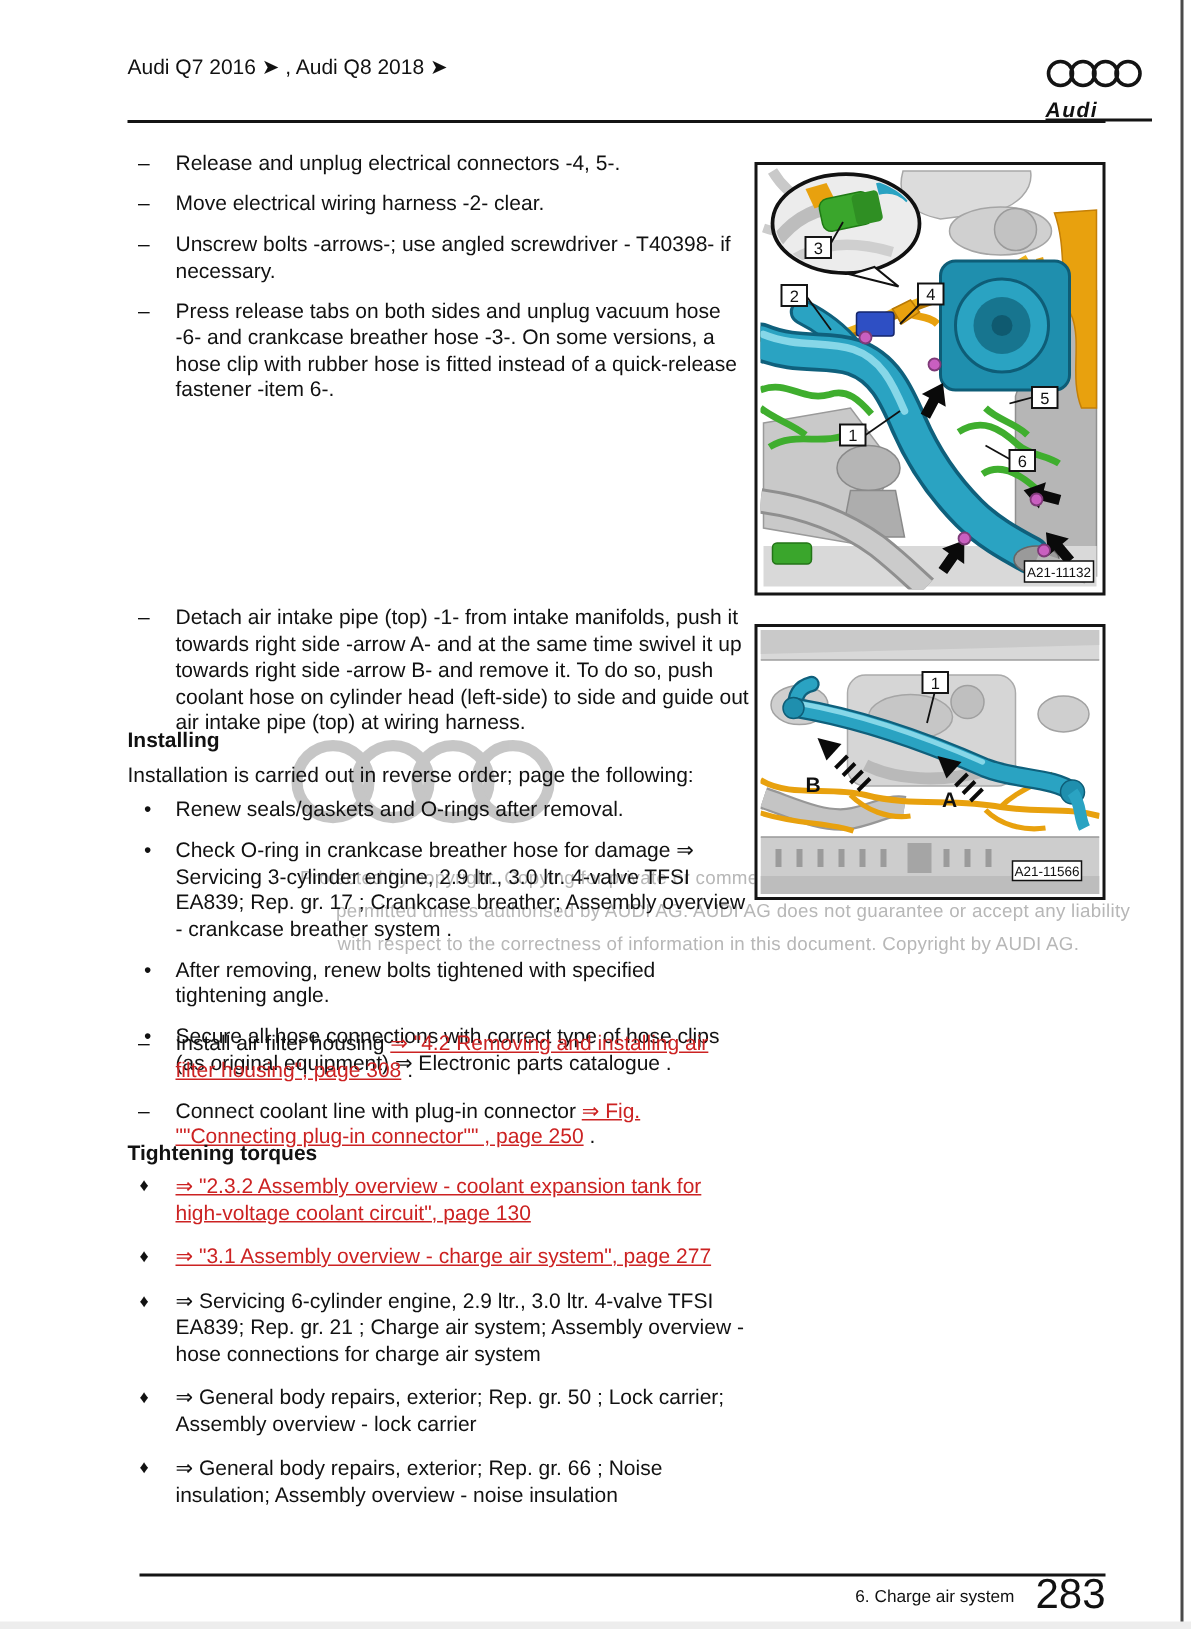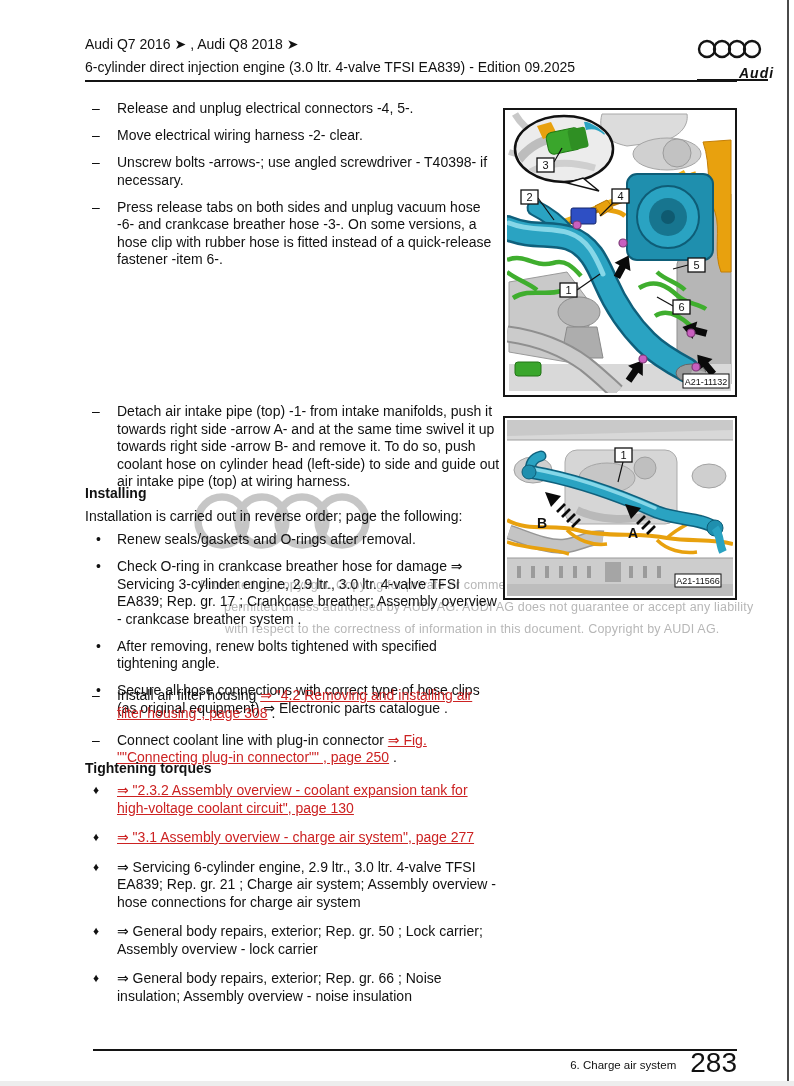--- a/index.html
+++ b/index.html
@@ -7,21 +7,21 @@
     width:794px;height:1086px;position:relative;overflow:hidden;background:#fff;
     font-family:"Liberation Sans", sans-serif;font-size:14px;line-height:17.5px;color:#111;
   }
   
   .wm{position:absolute;z-index:0;color:#b7b7b7;}
   .fig{position:absolute;z-index:2;background:#fff;border:2px solid #151515;padding:2px;}
   
   .header-text{position:absolute;left:85px;top:33px;width:600px;text-align:left;line-height:23px;z-index:1;}
   .header-rule{position:absolute;left:85px;top:80px;width:652px;height:2px;background:#141414;z-index:1;}
   .logo{position:absolute;left:697px;top:38px;width:71px;height:41px;border-bottom:2px solid #141414;z-index:1;}
-  .logo .word{font-weight:bold;font-style:italic;font-size:14px;letter-spacing:1px;margin-top:0px;line-height:15px;margin-left:42px;}
+  .logo .word{font-weight:bold;font-style:italic;font-size:14px;letter-spacing:1px;margin-top:0px;line-height:15px;}
   
   .block{position:absolute;left:85px;width:416px;z-index:1;}
   #removal-steps{top:100px}
   #detach-step{top:403px}
   #installing-h{top:485px}
   #install-intro{top:508px}
   #install-notes{top:531px}
   #install-steps{top:687px}
   #torques-h{top:760px}
   #torque-items{top:782px}
@@ -61,21 +61,20 @@
     <circle cx="109" cy="34" r="24"></circle>
       <circle cx="149" cy="34" r="24"></circle>
   </g>
 </svg>
 <div id="wm-l1" class="wm wm-line">Protected by copyright. Copying for private or comme</div>
 <div id="wm-l2" class="wm wm-line">permitted unless authorised by AUDI AG. AUDI AG does not guarantee or accept any liability</div>
 <div id="wm-l3" class="wm wm-line">with respect to the correctness of information in this document. Copyright by AUDI AG.</div>
 
 <div class="header-text">
   <div>Audi Q7 2016 ➤ , Audi Q8 2018 ➤</div>
-  <div>6-cylinder direct injection engine (3.0 ltr. 4-valve TFSI EA839) - Edition 09.2025</div>
 </div>
 <div class="header-rule"></div>
 <div class="logo">
   <svg width="66" height="23">
     <g fill="none" stroke="#141414" stroke-width="2.4">
       <circle cx="10" cy="11" r="8"></circle>
         <circle cx="25" cy="11" r="8"></circle>
       <circle cx="40" cy="11" r="8"></circle>
         <circle cx="55" cy="11" r="8"></circle>
     </g>

